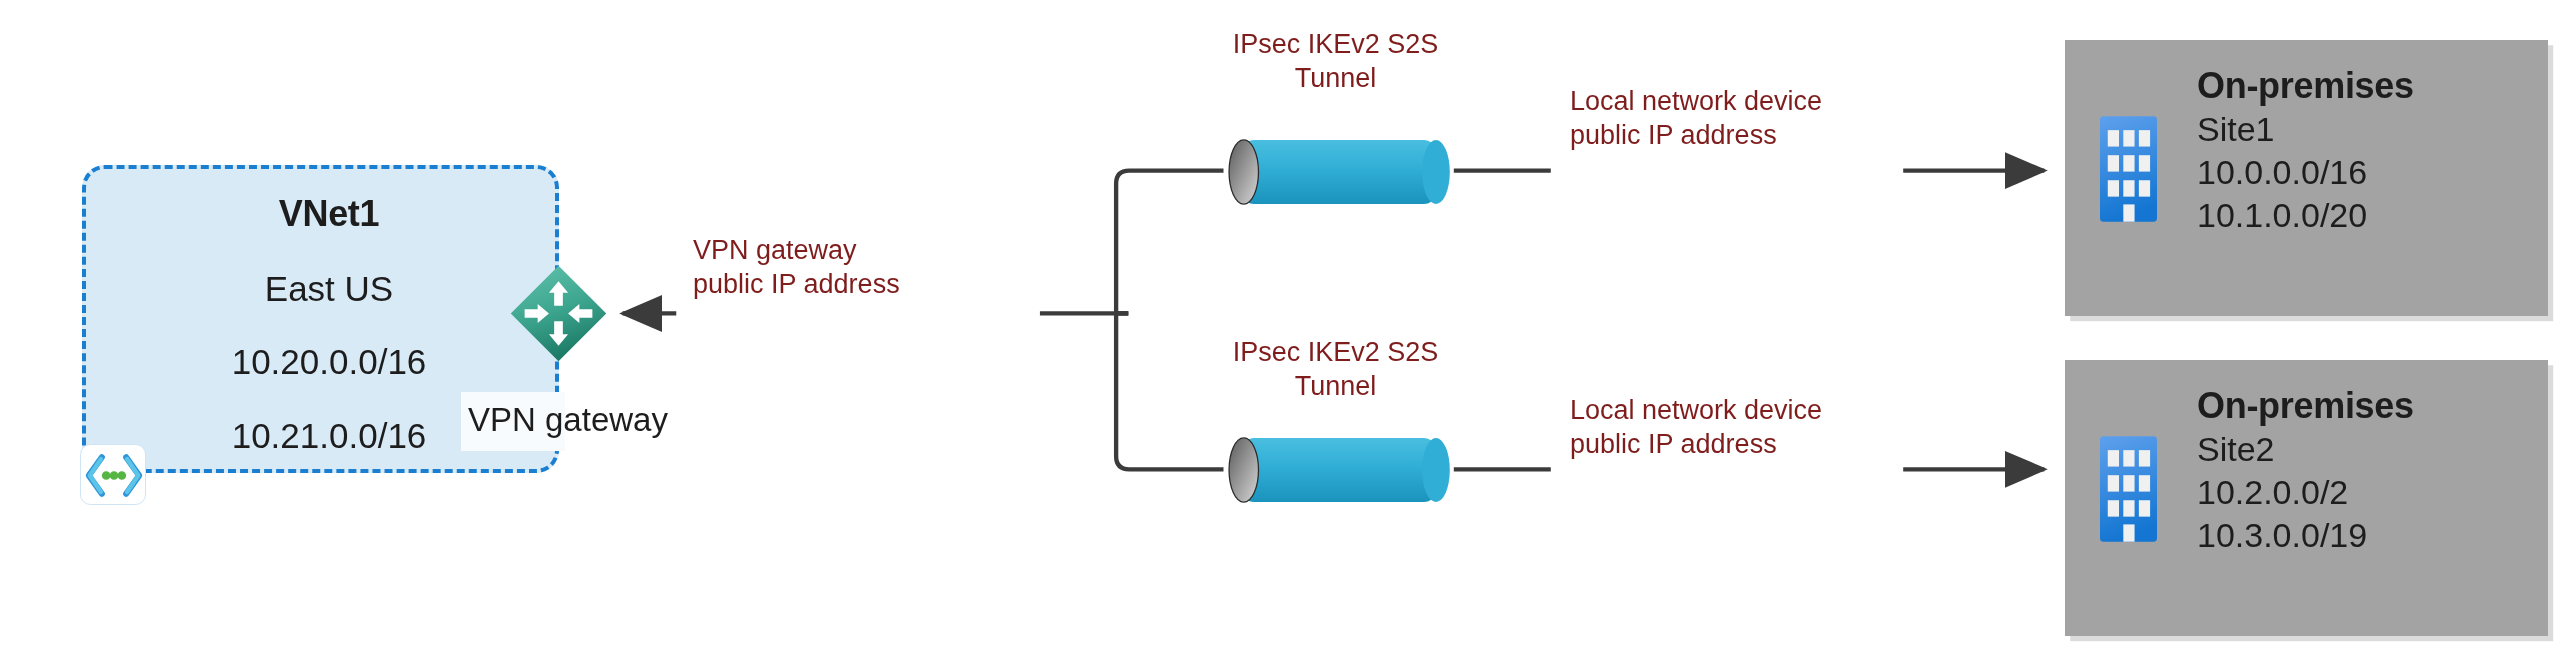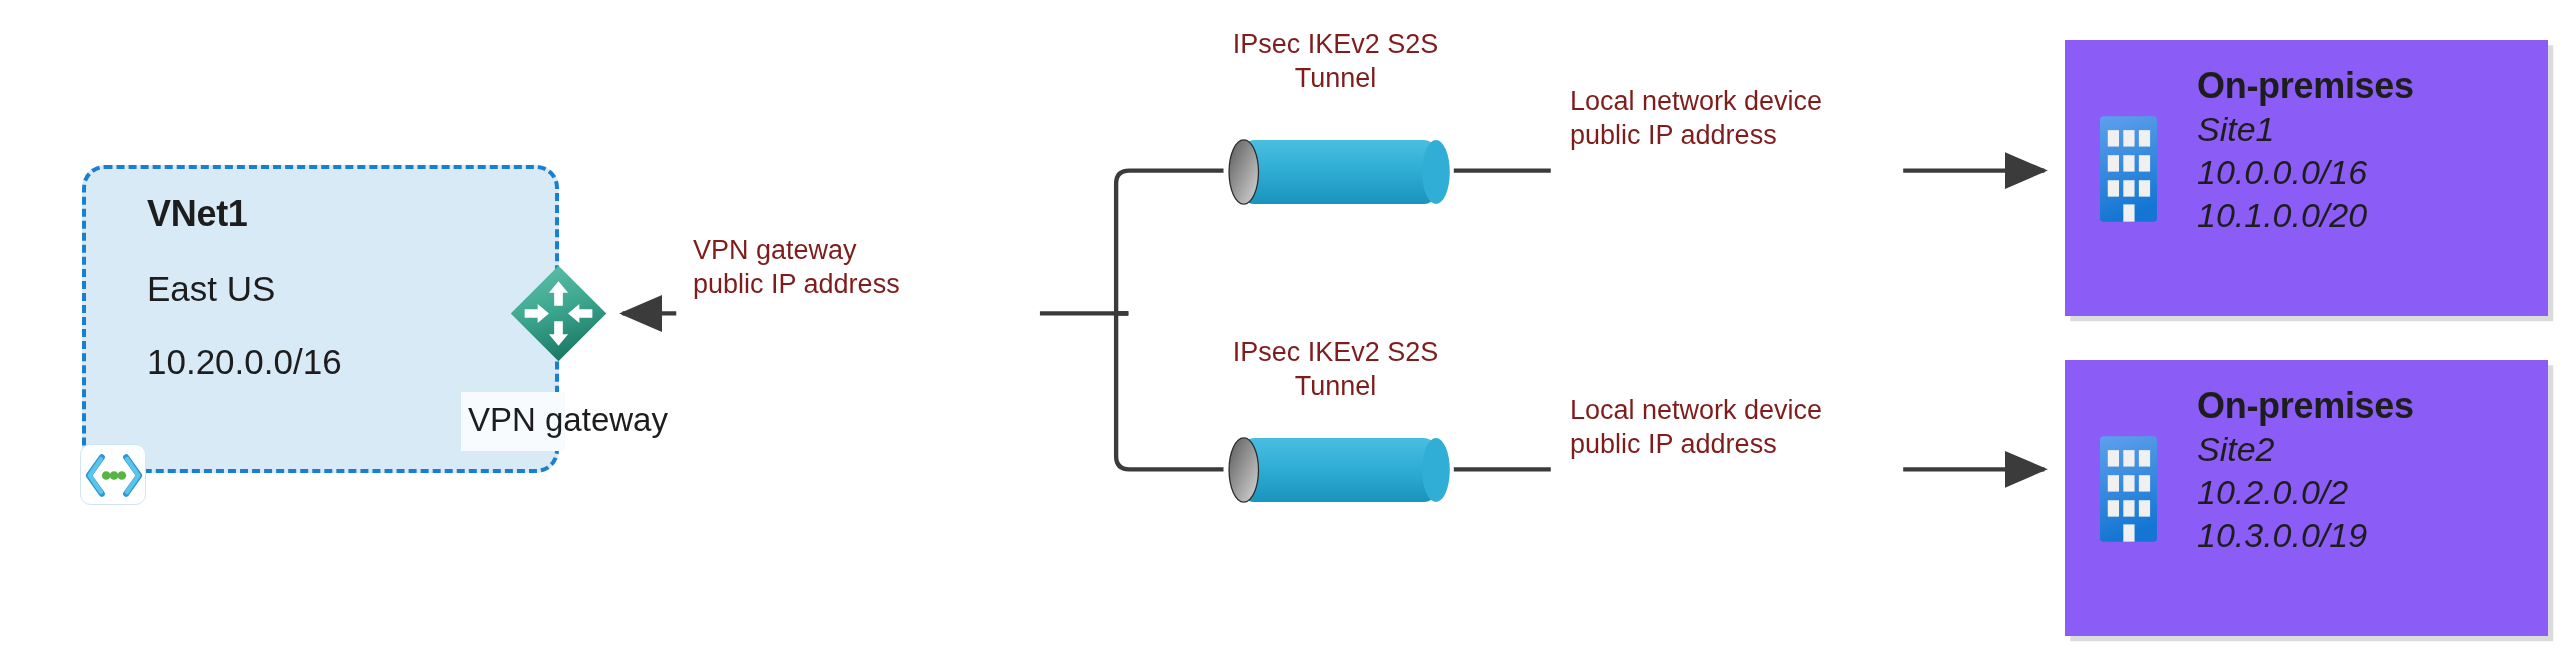--- a/index.html
+++ b/index.html
@@ -29,20 +29,21 @@
     border: 4.3px dashed #1b7fd1;
     border-radius: 22.5px;
     box-sizing: border-box;
   }
   #vnet-text {
     left: 147px;
     top: 191px;
     width: 364px;
     color: #1d1d1d;
     line-height: 1.30;
+    text-align: center;
   }
   #vnet-text .title {
     font-size: 36px;
     font-weight: bold;
     letter-spacing: -0.3px;
   }
   #vnet-text .line {
     font-size: 35px;
     font-weight: normal;
     margin-top: 28px;
@@ -105,21 +106,21 @@
   #vpn-pip-label { left: 693px;  top: 234px; width: 364px; text-align: left; }
   #tunnel-label-1 { left: 1171px; top: 28px;  width: 329px; }
   #tunnel-label-2 { left: 1171px; top: 336px; width: 329px; }
   #lnd-label-1    { left: 1570px; top: 85px;  width: 416px; text-align: left; }
   #lnd-label-2    { left: 1570px; top: 394px; width: 416px; text-align: left; }
 
   
   .onprem-box {
     width: 483px;
     height: 276px;
-    background: #8b5cf6;
+    background: #a3a3a3;
     box-shadow: 5.2px 5.2px 0 0 rgba(0,0,0,0.14);
   }
   #onprem-box-1 { left: 2065px; top: 40px; }
   #onprem-box-2 { left: 2065px; top: 360px; }
 
   .onprem-building {
     position: absolute;
     left: 35px;
     top: 76px;
     width: 57px;
@@ -133,34 +134,34 @@
     color: #1d1d1d;
     line-height: 1.26;
   }
   .onprem-text .title {
     font-size: 36px;
     font-weight: bold;
     letter-spacing: -0.3px;
   }
   .onprem-text .line {
     font-size: 34px;
-    font-style: italic;
   }
 </style>
 </head>
 <body>
 
 <div id="canvas">
 
   <div id="vnet-box" class="abs"></div>
 
   <div id="vnet-text" class="abs">
     <div class="title">VNet1</div>
     <div class="line">East US</div>
     <div class="line">10.20.0.0/16</div>
+    <div class="line">10.21.0.0/16</div>
   </div>
 
   <div id="vnet-badge" class="abs">
     <svg width="66" height="61" viewBox="0 0 76 70" xmlns="http://www.w3.org/2000/svg">
       <path d="M24 14 L9 35 L24 56" fill="none" stroke="#2e96d8" stroke-width="7" stroke-linecap="round" stroke-linejoin="round"></path>
       <path d="M23 16 L10 35 L23 54" fill="none" stroke="#5bc4e8" stroke-width="5" stroke-linecap="round" stroke-linejoin="round"></path>
       <path d="M52 14 L67 35 L52 56" fill="none" stroke="#2e96d8" stroke-width="7" stroke-linecap="round" stroke-linejoin="round"></path>
       <path d="M53 16 L66 35 L53 54" fill="none" stroke="#5bc4e8" stroke-width="5" stroke-linecap="round" stroke-linejoin="round"></path>
       <circle cx="29" cy="35" r="5" fill="#57b544"></circle>
       <circle cx="38" cy="35" r="5" fill="#57b544"></circle>

